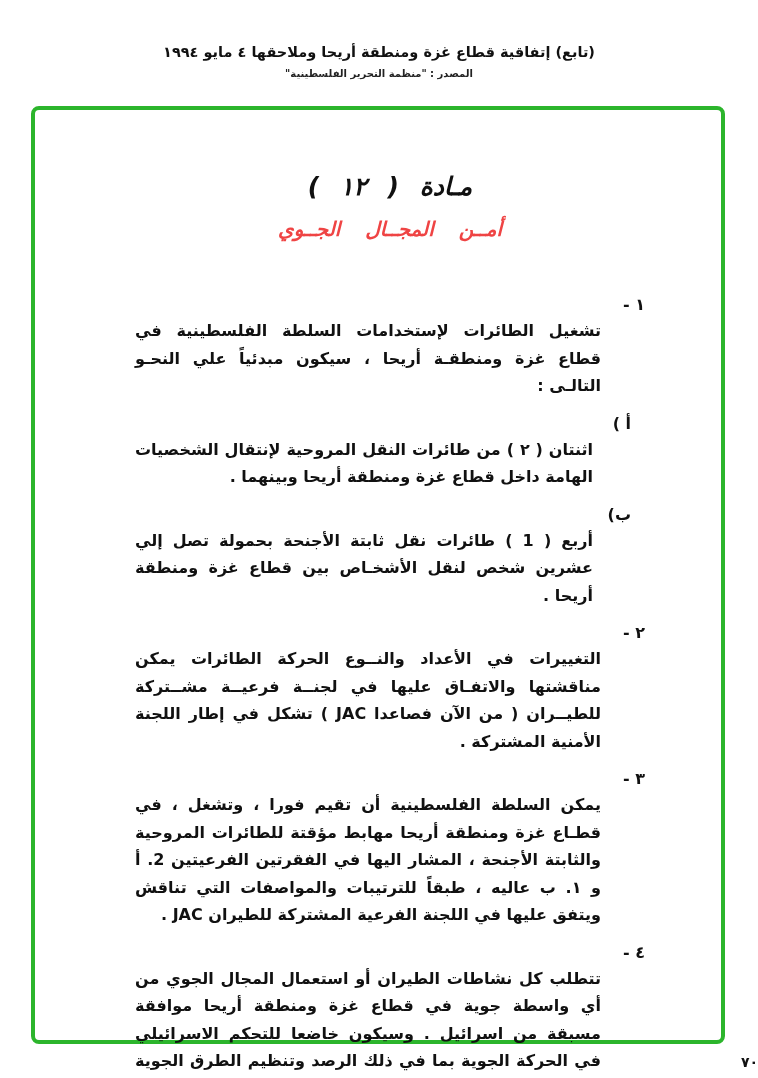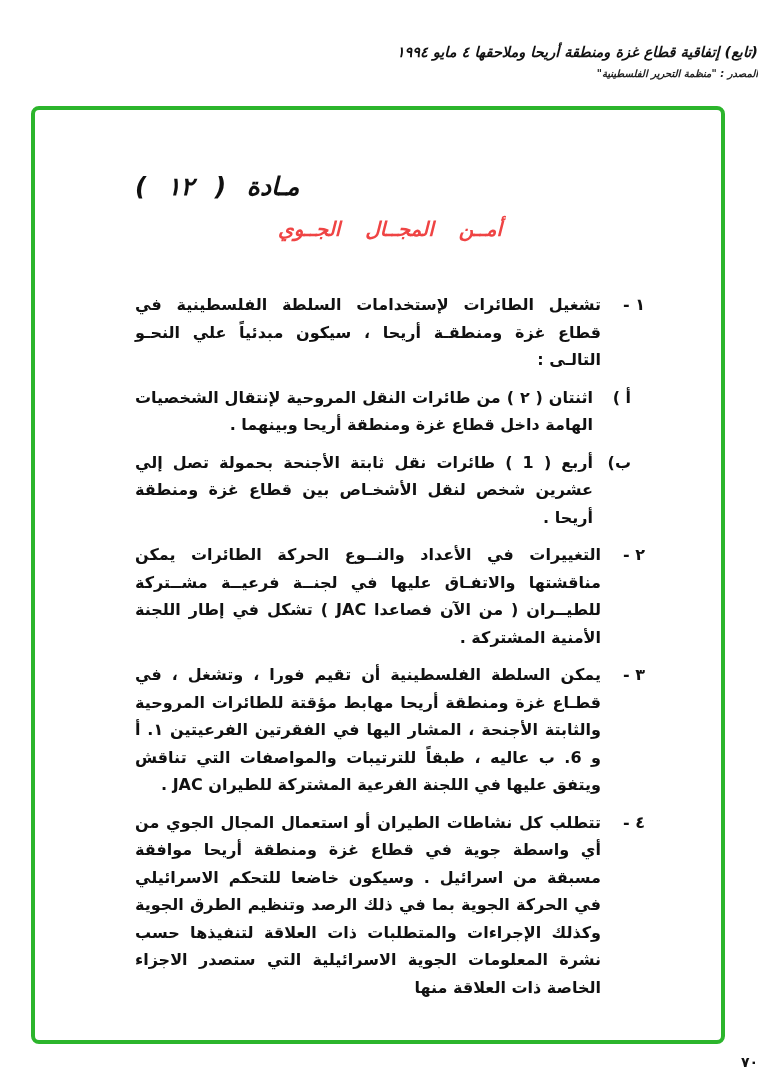--- a/index.html
+++ b/index.html
@@ -3,47 +3,47 @@
 <meta charset="utf-8">
 <style>
   * { margin:0; padding:0; box-sizing:border-box; }
   html, body { background:#ffffff; }
   body {
     width:758px; height:1078px; position:relative; overflow:hidden;
     font-family:"DejaVu Sans", sans-serif; color:#151515;
   }
   .page { position:absolute; inset:0; background:#fff; }
 
-  .hdr { position:absolute; top:44px; left:0; right:0; direction:rtl;font-style:italic; }
+  .hdr { position:absolute; top:44px; left:0; right:0; text-align:center; direction:rtl; }
   .hdr-title { font-size:14.5px; font-weight:bold; color:#111; }
   .hdr-source { font-size:10px; font-weight:bold; color:#222; margin-top:8px; }
 
   .green-box {
     position:absolute; left:31px; top:106px; width:694px; height:938px;
     border:4px solid #2cb52c; border-radius:8px; background:#fff;
   }
   .box-content { padding:62px 76px 0 100px; direction:rtl; }
 
   .article-title {
-    text-align:left; font-size:25px; font-weight:bold; font-style:italic;
+    text-align:center; font-size:25px; font-weight:bold; font-style:italic;
     word-spacing:12px; margin-bottom:16px; color:#101010;
   }
   .article-subtitle {
     text-align:center; font-size:20px; font-weight:bold; font-style:italic;
     word-spacing:18px; margin-bottom:50px; color:#ef4444;
   }
 
   .body-text { direction:rtl; }
   .para {
     display:flex; direction:rtl; text-align:justify;
     font-size:16px; font-weight:bold; line-height:1.72;
     color:#111; margin-bottom:10px;
   }
   .para .marker { flex:0 0 44px; white-space:nowrap; }
-  .para .ptext { flex:1; }
+  .para .ptext { flex:1;margin-top:26px; }
   .para.sub { margin-right:14px; }
   .para.sub .marker { flex:0 0 38px; }
 
   .page-number {
     position:absolute; bottom:8px; left:0; right:0;
     text-align:right; font-size:14px; font-weight:bold; color:#111;
   }
 </style>
 </head>
 <body>
@@ -78,21 +78,21 @@
           <span class="ptext">أربع ( 1 ) طائرات نقل ثابتة الأجنحة بحمولة تصل إلي عشرين شخص لنقل الأشخـاص بين قطاع غزة ومنطقة أريحا .</span>
         </div>
 
         <div class="para">
           <span class="marker">٢ -</span>
           <span class="ptext">التغييرات في الأعداد والنــوع الحركة الطائرات يمكن مناقشتها والاتفـاق عليها في لجنــة فرعيــة مشــتركة للطيــران ( من الآن فصاعدا JAC ) تشكل في إطار اللجنة الأمنية المشتركة .</span>
         </div>
 
         <div class="para">
           <span class="marker">٣ -</span>
-          <span class="ptext">يمكن السلطة الفلسطينية أن تقيم فورا ، وتشغل ، في قطـاع غزة ومنطقة أريحا مهابط مؤقتة للطائرات المروحية والثابتة الأجنحة ، المشار اليها في الفقرتين الفرعيتين ١. أ و 6. ب عاليه ، طبقاً للترتيبات والمواصفات التي تناقش ويتفق عليها في اللجنة الفرعية المشتركة للطيران JAC .</span>
+          <span class="ptext">يمكن السلطة الفلسطينية أن تقيم فورا ، وتشغل ، في قطـاع غزة ومنطقة أريحا مهابط مؤقتة للطائرات المروحية والثابتة الأجنحة ، المشار اليها في الفقرتين الفرعيتين 2. أ و ١. ب عاليه ، طبقاً للترتيبات والمواصفات التي تناقش ويتفق عليها في اللجنة الفرعية المشتركة للطيران JAC .</span>
         </div>
 
         <div class="para">
           <span class="marker">٤ -</span>
           <span class="ptext">تتطلب كل نشاطات الطيران أو استعمال المجال الجوي من أي واسطة جوية في قطاع غزة ومنطقة أريحا موافقة مسبقة من اسرائيل . وسيكون خاضعا للتحكم الاسرائيلي في الحركة الجوية بما في ذلك الرصد وتنظيم الطرق الجوية وكذلك الإجراءات والمتطلبات ذات العلاقة لتنفيذها حسب نشرة المعلومات الجوية الاسرائيلية التي ستصدر الاجزاء الخاصة ذات العلاقة منها</span>
         </div>
 
       </div>
     </div>
   </div>

